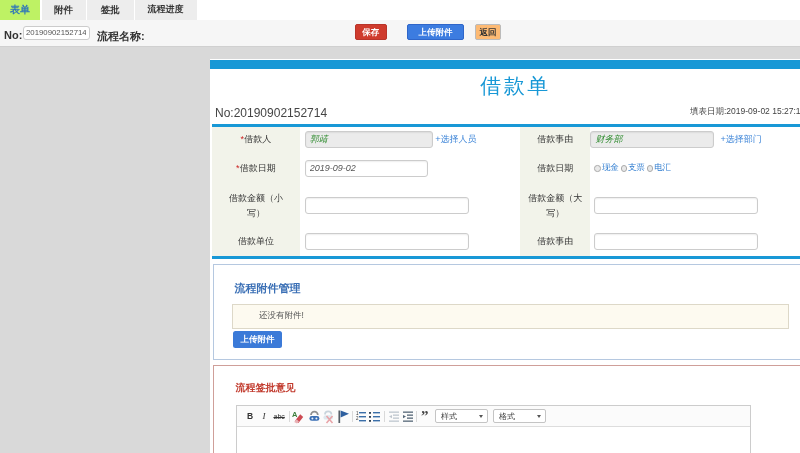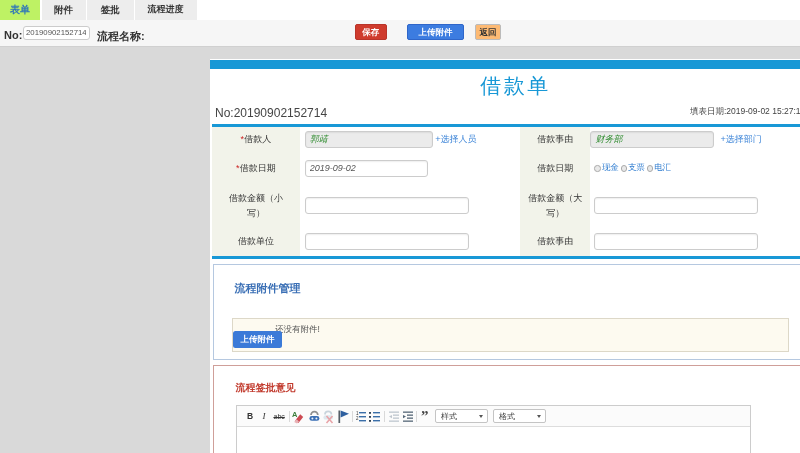--- a/index.html
+++ b/index.html
@@ -33,21 +33,21 @@
 td.c4 { width:247px; }
 .req { color:#cc2222; }
 .inp { height:17px; border:1px solid #ccc; border-radius:3px; background:#fff; box-shadow:inset 0 1px 1.5px rgba(0,0,0,0.07); font-size:9px; color:#555; font-family:"Liberation Sans",sans-serif; padding:0 4px; vertical-align:middle;font-style:italic; }
 .inp.dis { background:#ebebeb; color:#2e8b2e; }
 .lnk { color:#3d85d8; font-size:9px; }
 .radios { font-size:8.5px; color:#2e7cd0; letter-spacing:-0.2px; }
 .rad { display:inline-block; width:6.5px; height:6.5px; border-radius:50%; background:#e9e9e9; border:1px solid #aaa; vertical-align:-1.5px; margin:0 1px 0 2px; }
 
 .attachbox { position:absolute; left:2.5px; top:204.5px; width:618px; height:96px; border:1px solid #b5c8e0; background:#fff; }
 .attachbox h3 { position:absolute; left:21px; top:16px; font-size:11px; color:#3a6fb5; }
-.noattach { position:absolute; left:18.5px; top:53px; width:557px; height:34px; background:#fdfaf0; border:1px solid #ddd8c8; font-size:8.5px; color:#555; line-height:20px; padding-left:42px; }
+.noattach { position:absolute; left:18.5px; top:39px; width:557px; height:25px; background:#fdfaf0; border:1px solid #ddd8c8; font-size:8.5px; color:#555; line-height:20px; padding-left:26px; }
 .upbtn { position:absolute; left:19.5px; top:66px; width:49px; height:17px; background:#3b7ad8; border-radius:2.5px; color:#fff; font-size:8.5px; font-weight:bold; text-align:center; line-height:17px; }
 
 .signbox { position:absolute; left:3px; top:305.5px; width:618px; height:150px; border:1px solid #cf9f99; background:#fff; }
 .signbox h3 { position:absolute; left:21.5px; top:15px; font-size:10px; color:#c23b2e; }
 .editor { position:absolute; left:22px; top:39.5px; width:514.5px; height:90px; border:1px solid #ccc; background:#fff; }
 .edtoolbar { position:absolute; left:0; top:0; width:100%; height:21px; background:#fbfbfb; border-bottom:1px solid #ddd; }
 .ic { position:absolute; top:0; height:21px; }
 .sep { position:absolute; top:5px; width:1px; height:11px; background:#d9d9d9; }
 .ddl { position:absolute; top:2.5px; height:14px; border:1px solid #c4c4c4; border-radius:2px; background:#fff; font-size:8px; color:#444; line-height:14px; padding-left:5px; }
 .ddl .arr { position:absolute; right:4px; top:5.5px; width:0; height:0; border-left:2.5px solid transparent; border-right:2.5px solid transparent; border-top:3.5px solid #555; }

